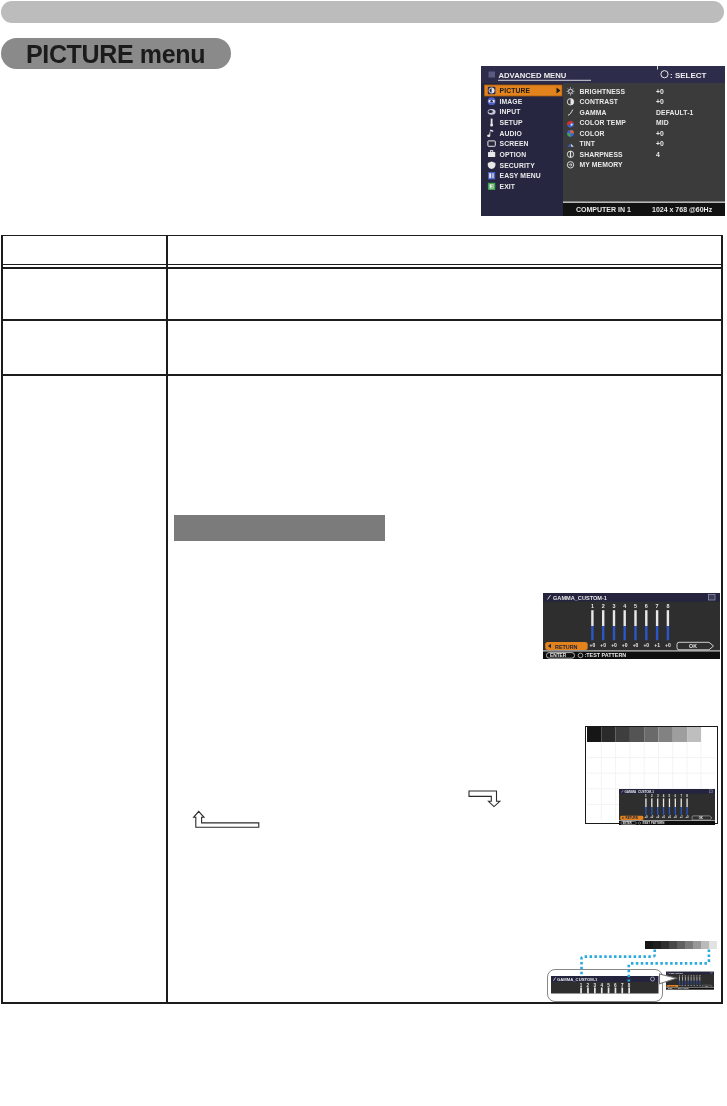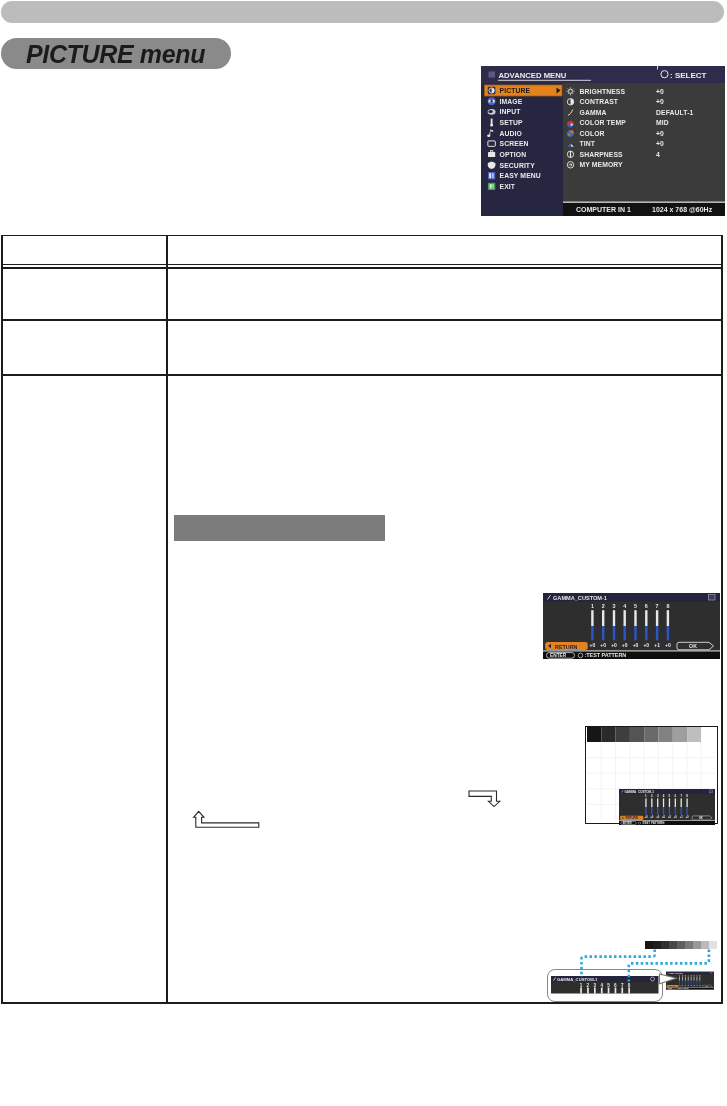--- a/index.html
+++ b/index.html
@@ -66,21 +66,21 @@
       <circle cx="37.5" cy="62.4" r="2.3" fill="none" stroke="#dcdcdc" stroke-width="0.7"></circle>
       <text x="41.5" y="64.4" font-family="Liberation Sans" font-size="5.4" font-weight="bold" fill="#e6e6e6">:TEST PATTERN</text>
     </g>
   </defs>
 </svg>
 
 <div class="abs" style="left:1px;top:1px;width:723px;height:22px;background:#bcbcbc;border-radius:11px;"></div>
 
 <div class="abs" style="left:1px;top:37.5px;width:230px;height:31.5px;background:#8a8a8a;border-radius:15.8px;"></div>
 
-<div class="abs" style="left:26px;top:39.5px;width:220px;font-weight:bold;font-size:25px;color:#1b1b1b;letter-spacing:-0.35px;font-style:italic;">PICTURE menu</div>
+<div class="abs" style="left:26px;top:39.5px;width:220px;font-weight:bold;font-size:25px;color:#1b1b1b;letter-spacing:-0.35px;">PICTURE menu</div>
 
 <svg class="abs" style="left:481px;top:66px;" width="244" height="150" viewBox="0 0 244 150">
 
   <rect x="0" y="0" width="244" height="17" fill="#2d2d4b"></rect>
 
   <rect x="0" y="17" width="82" height="133" fill="#262641"></rect>
 
   <rect x="82" y="17" width="162" height="119" fill="#3b3b3b"></rect>
 
   <rect x="82" y="136.6" width="162" height="13.4" fill="#121212"></rect>

